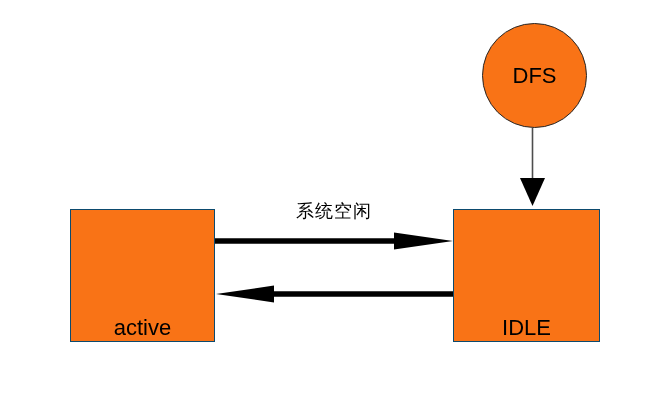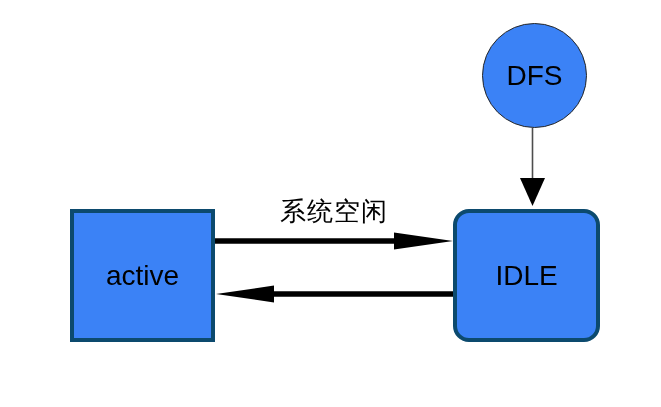--- a/index.html
+++ b/index.html
@@ -15,54 +15,54 @@
     font-family: "Liberation Sans", sans-serif;
     color: #000000;
     overflow: hidden;
   }
   .node {
     position: absolute;
     display: flex;
     align-items: center;
     justify-content: center;
     box-sizing: border-box;
-    background: #3b82f6;
-    font-size: 28px;
+    background: #f97316;
+    font-size: 22px;
     color: #000000;
   }
   .rect-node {
-    border: 4px solid #0c4a6e;
+    border: 1px solid #0c4a6e;
+    align-items: flex-end;
   }
   #node-active {
     left: 70px;
     top: 209px;
     width: 145px;
     height: 133px;
   }
   #node-idle {
     left: 453px;
     top: 209px;
     width: 147px;
     height: 133px;
-    border-radius: 16px;
   }
   #node-dfs {
     left: 482px;
     top: 23px;
     width: 105px;
     height: 105px;
     border: 1px solid #262626;
     border-radius: 50%;
   }
   .edge-label {
     position: absolute;
     left: 215px;
     width: 238px;
     text-align: center;
-    font-size: 26px;
+    font-size: 18px;
     letter-spacing: 1px;
     line-height: 30px;
     color: #000000;
     white-space: nowrap;
   }
   #label-top {
     top: 196px;
   }
   #label-bottom {
     top: 327px;

